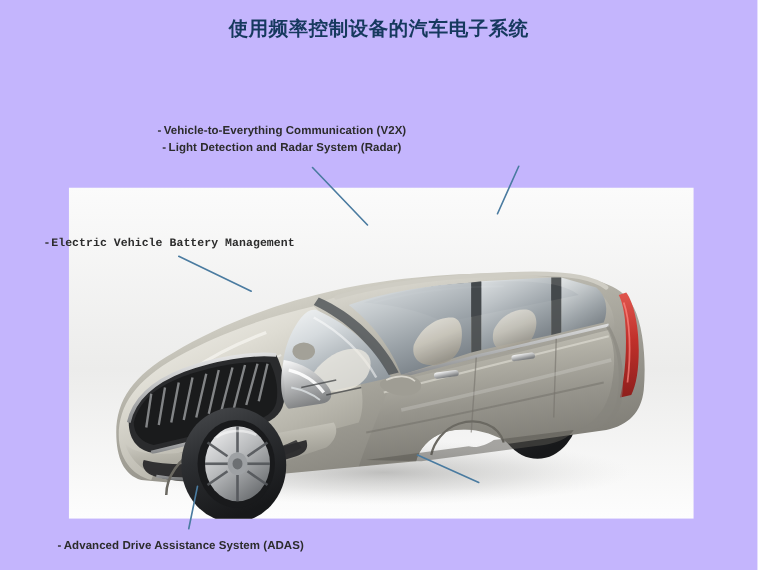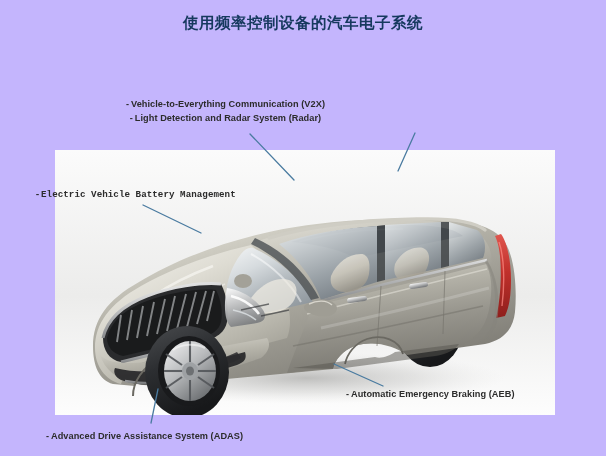--- a/index.html
+++ b/index.html
@@ -411,20 +411,19 @@
     <span class="row"><span class="dash">-</span><span>Vehicle-to-Everything Communication (V2X)</span></span>
     <span class="row"><span class="dash">-</span><span>Light Detection and Radar System (Radar)</span></span>
   </div>
 
 
   <div class="annot" id="annot-battery">
     <span class="row"><span class="dash">-</span><span>Electric Vehicle Battery Management</span></span>
   </div>
 
   <div class="annot" id="annot-braking">
-    <span class="row"><span class="dash">-</span><span>Automatic Emergency Braking (AEB)</span></span>
   </div>
 
   <div class="annot" id="annot-adas">
     <span class="row"><span class="dash">-</span><span>Advanced Drive Assistance System (ADAS)</span></span>
   </div>
 
 </div>
 
 </body></html>

